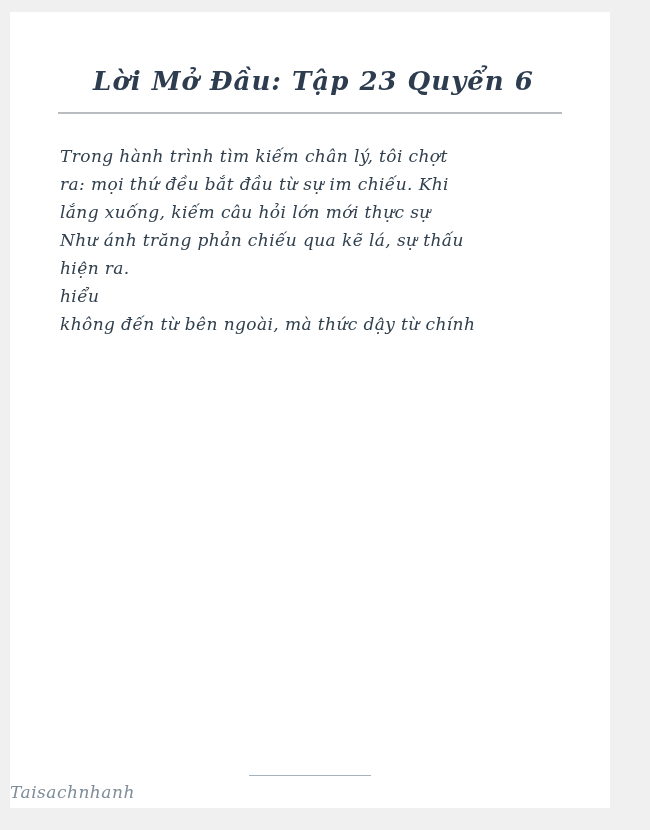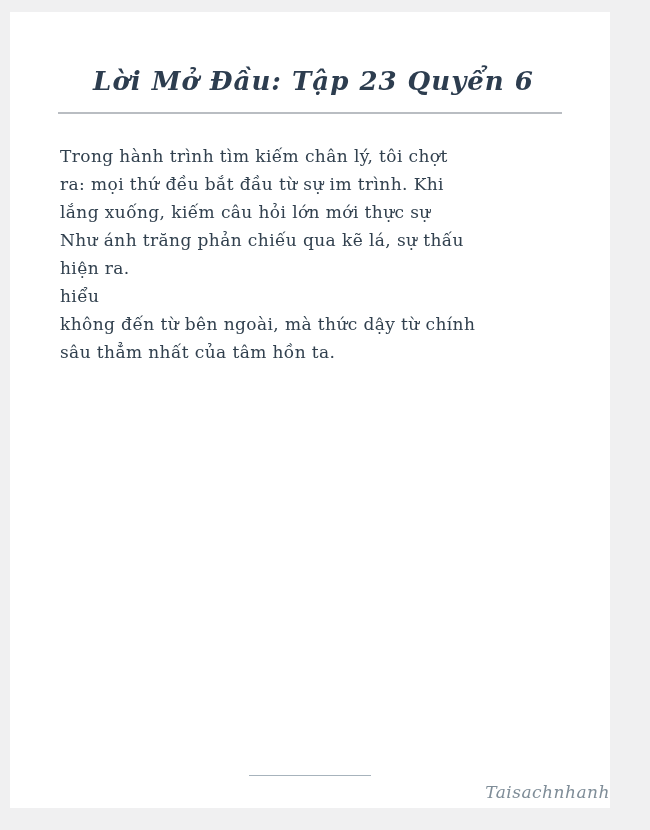--- a/index.html
+++ b/index.html
@@ -41,31 +41,32 @@
     border-top: 2px solid var(--divider-color);
     margin: 16px 48px 0 48px;
   }
 
   .body-text {
     margin: 28px 50px 0 50px;
     max-width: 340px;
   }
   .body-line {
     font-size: 17px;
+    font-style: italic;
     line-height: 28px;
     letter-spacing: 0.4px;
     color: var(--body-color);
     white-space: nowrap;
   }
 
   .page-footer {
     position: absolute;
     left: 0; right: 0;
     bottom: 6px;
-    text-align: right;
+    text-align: left;
   }
   .footer-divider {
     border: none;
     border-top: 1px solid var(--footer-divider-color);
     width: 122px;
     margin: 0 auto 6px auto;
   }
   .footer-brand {
     font-size: 17px;
     font-style: italic;
@@ -77,27 +78,26 @@
 <body>
 
 <div class="page">
 
   <h1 class="doc-title">Lời Mở Đầu: Tập 23 Quyển 6</h1>
 
   <hr class="title-divider">
 
   <div class="body-text">
       <div class="body-line">Trong hành trình tìm kiếm chân lý, tôi chợt</div>
-      <div class="body-line">ra: mọi thứ đều bắt đầu từ sự im trình. Khi</div>
+      <div class="body-line">ra: mọi thứ đều bắt đầu từ sự im chiếu. Khi</div>
       <div class="body-line">lắng xuống, kiếm câu hỏi lớn mới thực sự</div>
       <div class="body-line">Như ánh trăng phản chiếu qua kẽ lá, sự thấu</div>
       <div class="body-line">hiện ra.</div>
       <div class="body-line">hiểu</div>
       <div class="body-line">không đến từ bên ngoài, mà thức dậy từ chính</div>
-      <div class="body-line">sâu thẳm nhất của tâm hồn ta.</div>
     </div>
 
   <div class="page-footer">
     <hr class="footer-divider">
     <div class="footer-brand">Taisachnhanh</div>
   </div>
 
 </div>
 
 </body></html>

